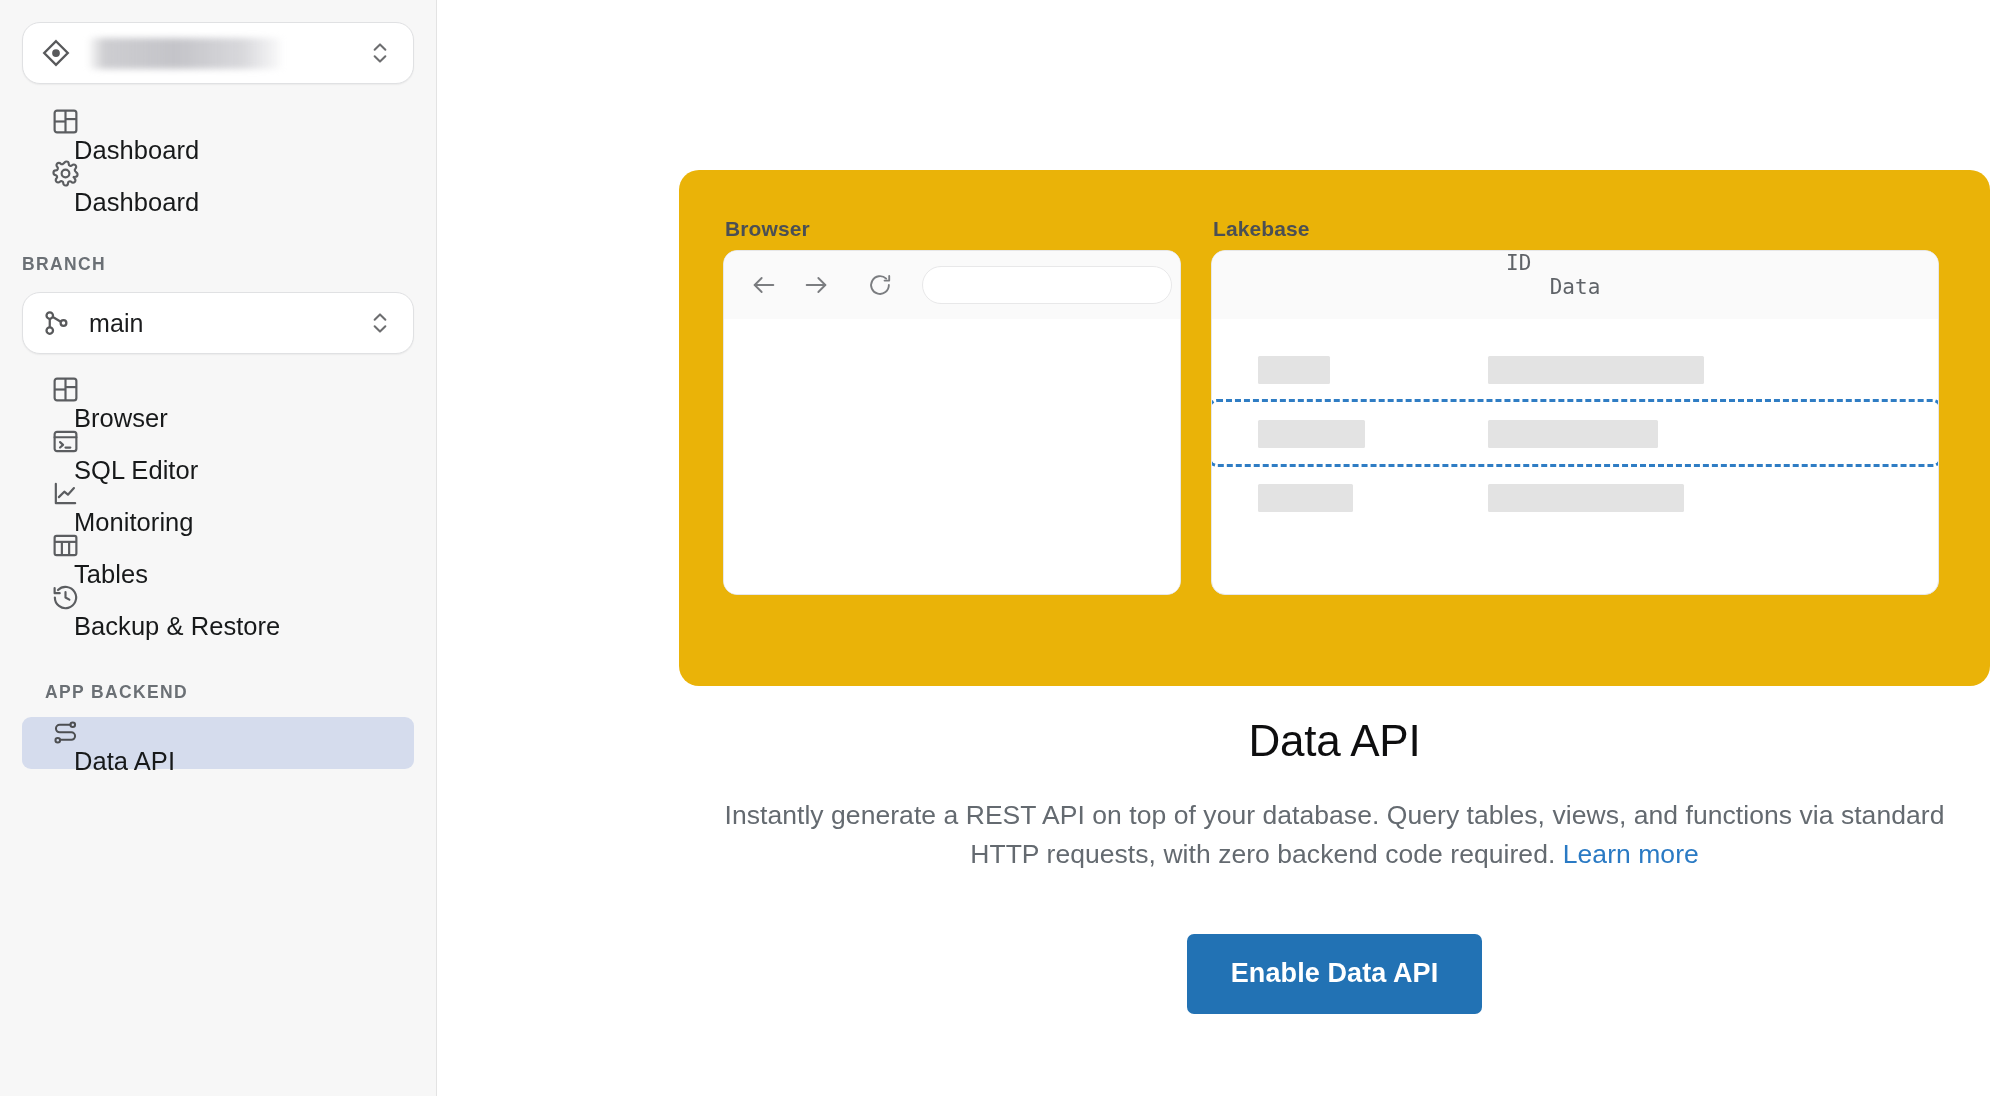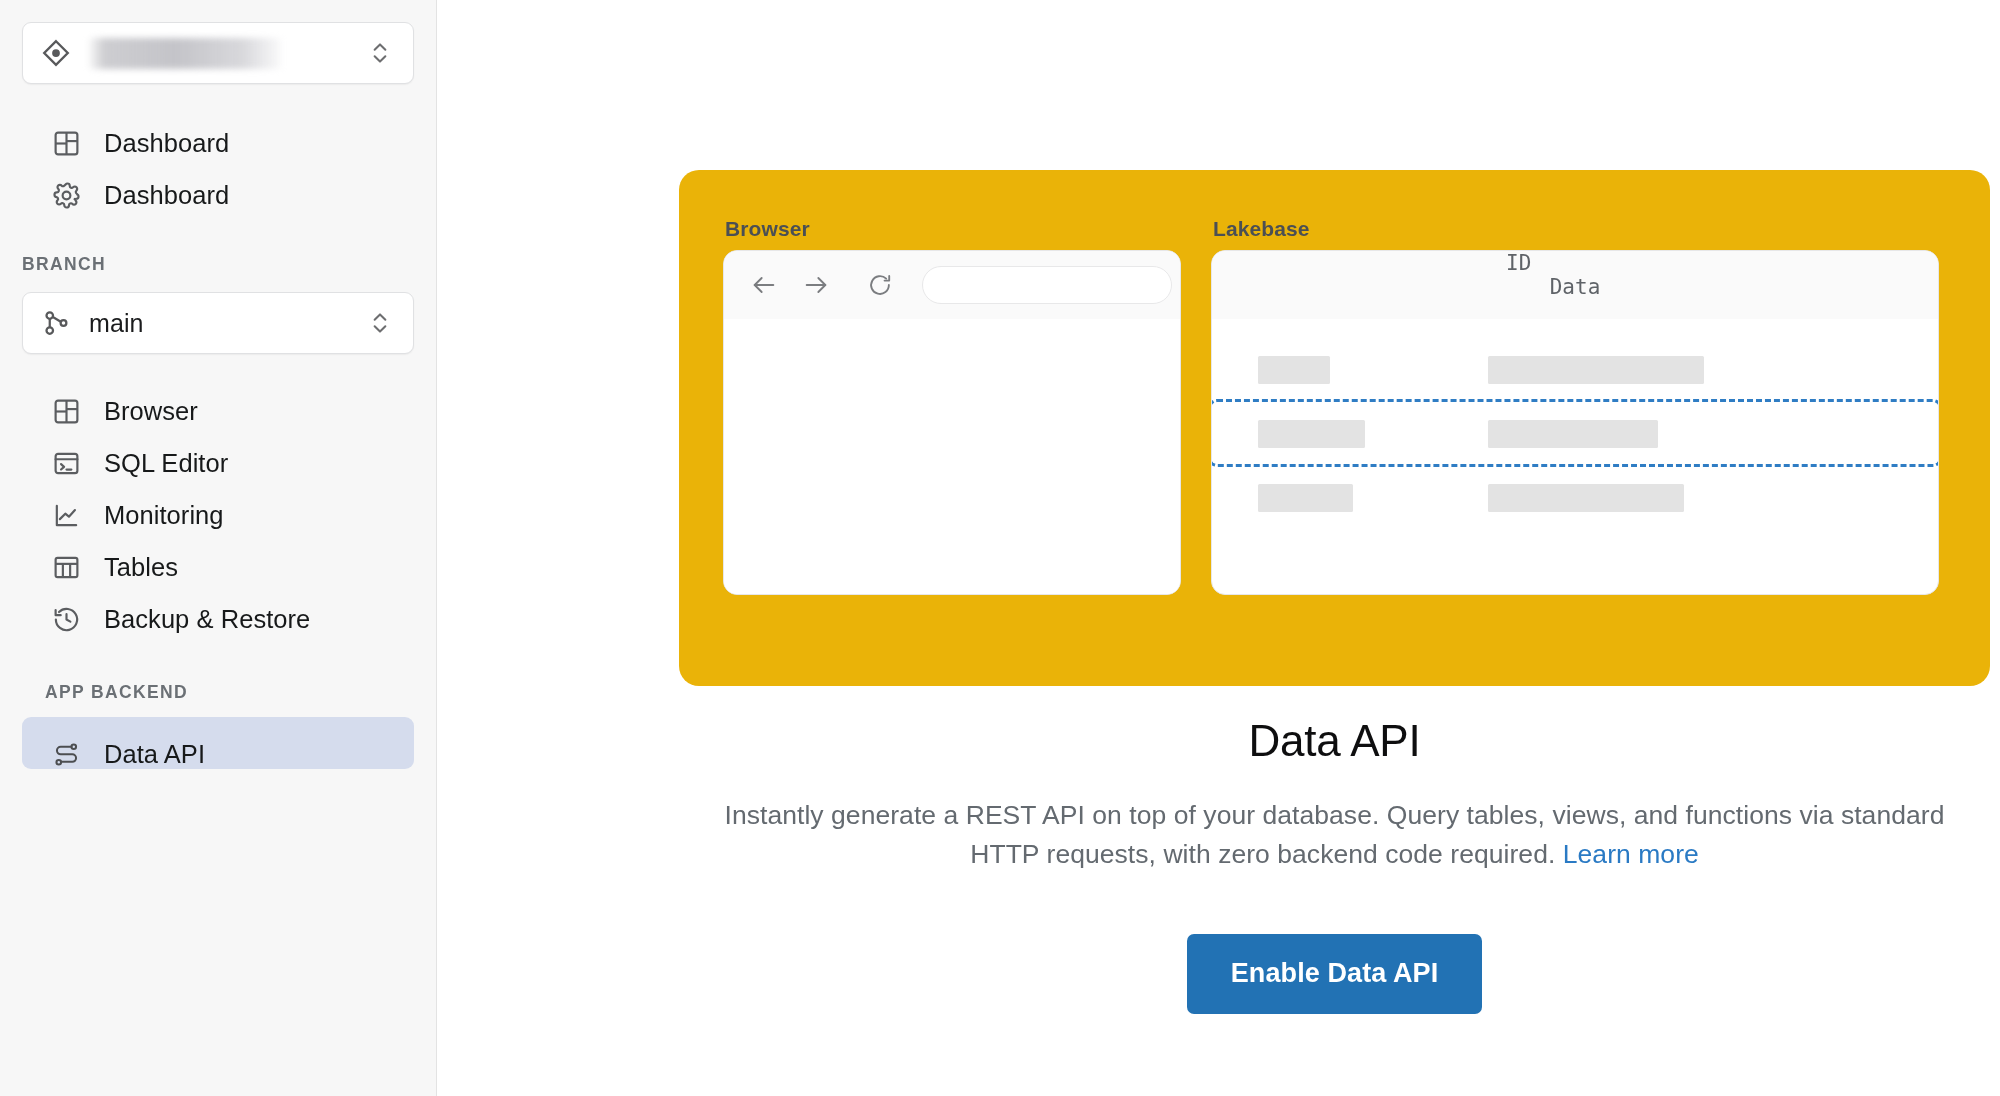--- a/index.html
+++ b/index.html
@@ -43,21 +43,21 @@
   }
   .section-label.branch-label   { margin-top: 44px; margin-bottom: 17px; }
   .section-label.backend-label  { padding-left: 45px; margin-top: 48px; margin-bottom: 14px; }
 
   
   .selector {
     margin: 0 22px 0 22px;
     height: 62px;
     background: #ffffff;
     border: 1px solid #e0e1e3;
-    border-radius: 9px;
+    border-radius: 18px;
     display: flex;
     align-items: center;
     padding: 0 20px 0 18px;
     box-shadow: 0 1px 1.5px rgba(16,22,26,0.05);
   }
   .selector .sel-icon { flex: 0 0 auto; display: flex; align-items: center; }
   .selector .sel-body { flex: 1 1 auto; min-width: 0; padding-left: 18px; display: flex; align-items: center; }
   .selector .sel-chev { flex: 0 0 auto; display: flex; align-items: center; }
 
   .redacted-bar {
@@ -78,26 +78,27 @@
     color: #1b1c1d;
     letter-spacing: 0.1px;
   }
 
   
   .nav-group { margin-top: 22px; }
   .nav-group.branch-group { margin-top: 20px; }
 
   .nav-item {
     display: flex;
-    align-items: flex-end;
+    align-items: flex-start;
     height: 52px;
     padding-left: 29px;
     margin: 0 22px 0 22px;
     border-radius: 9px;
     cursor: pointer;
+    flex-direction: column;
   }
   .nav-item .nav-icon {
     flex: 0 0 30px;
     height: 30px;
     display: flex;
     align-items: center;
     justify-content: center;
   }
   .nav-item .nav-text {
     padding-left: 23px;

